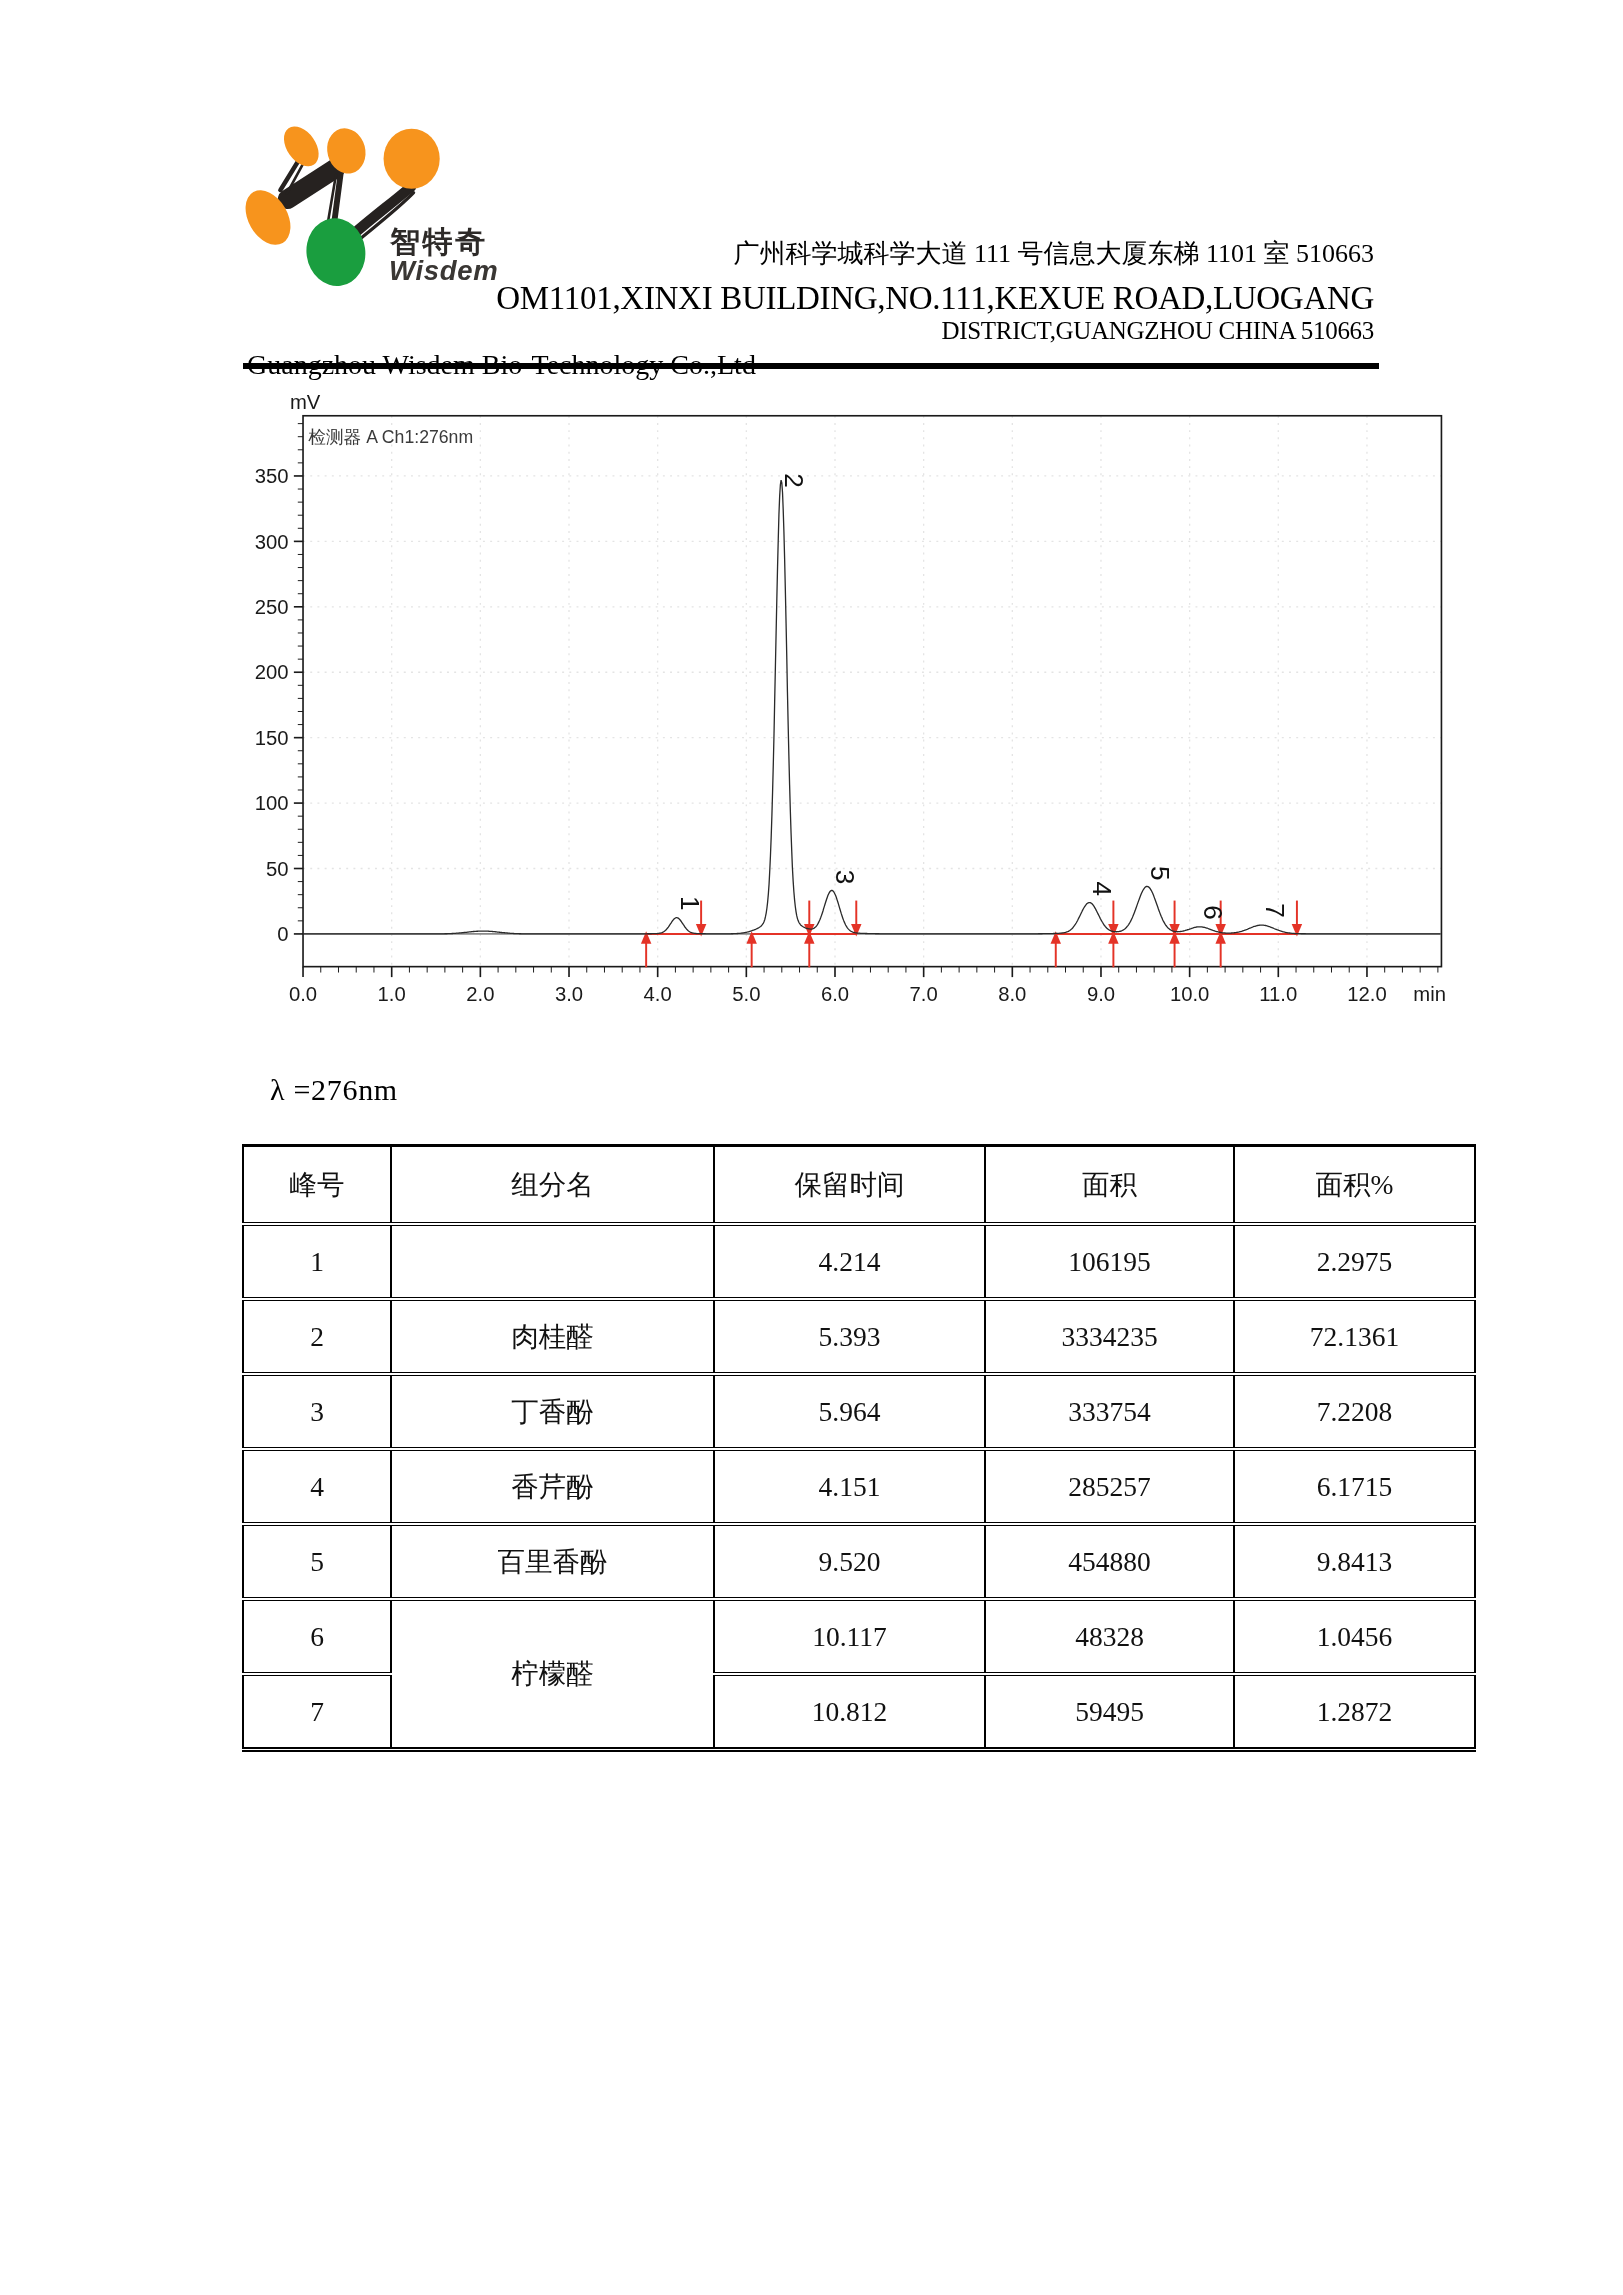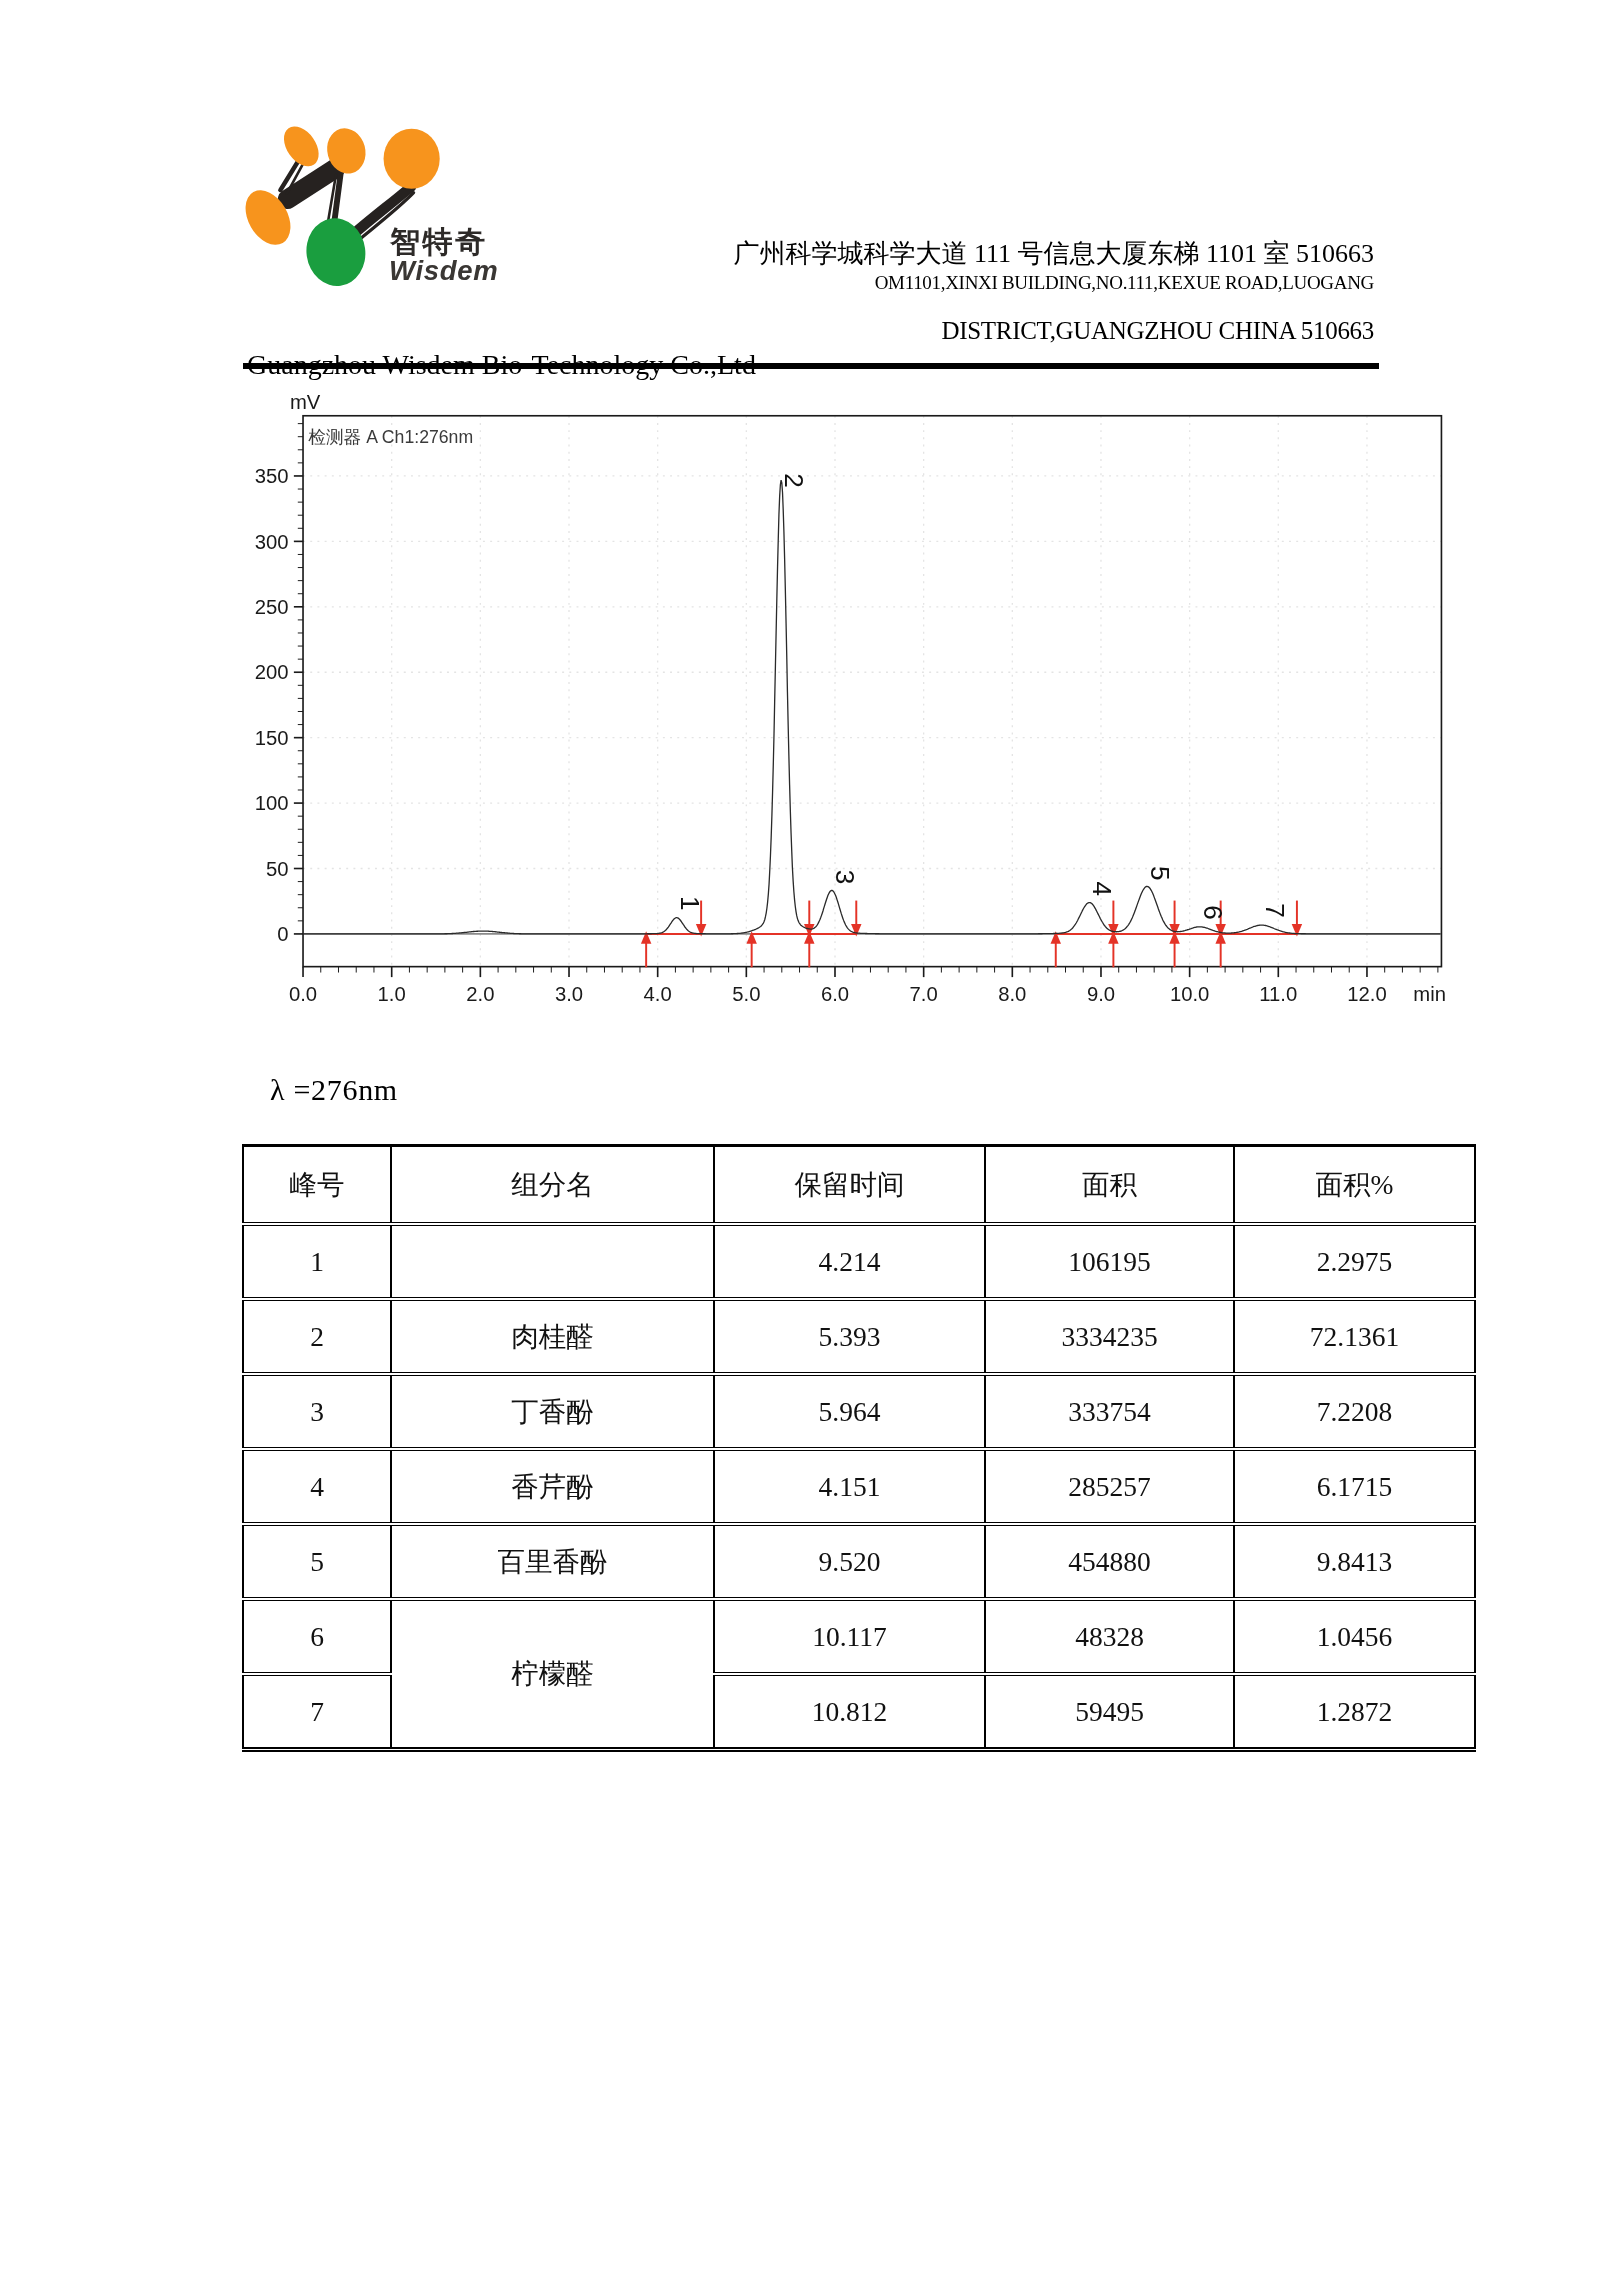--- a/index.html
+++ b/index.html
@@ -7,21 +7,21 @@
   .abs{position:absolute;}
   .page{position:absolute;left:0;top:0;width:1623px;height:2295px;background:#ffffff;overflow:hidden;}
 
   
   .brand-cn{left:390px;top:222px;font-family:"Liberation Sans","DejaVu Sans",sans-serif;font-weight:bold;font-size:30px;letter-spacing:2.6px;color:#2d2a28;}
   .brand-en{left:389px;top:255px;font-family:"Liberation Sans","DejaVu Sans",sans-serif;font-style:italic;font-weight:600;font-size:27.5px;color:#3a3734;letter-spacing:0.7px;}
   .company-cn{left:247px;top:294px;font-family:"Liberation Sans","DejaVu Sans",sans-serif;font-weight:bold;font-size:31px;letter-spacing:-0.7px;color:#000;}
   .company-en{left:247px;top:349px;font-size:28px;color:#000;}
   .addr{right:249px;text-align:left;font-size:26px;color:#000;white-space:nowrap;}
   .addr-1{top:236px;}
-  .addr-2{top:272px;font-size:19px;letter-spacing:-0.3px;}
+  .addr-2{top:280px;font-size:33px;letter-spacing:-0.3px;}
   .addr-3{top:317px;font-size:25px;letter-spacing:-0.3px;}
   .divider{left:243px;top:363px;width:1136px;height:5.9px;background:#000;}
 
   
   .wavelength{left:270px;top:1073px;font-size:30px;color:#000;letter-spacing:0.7px;}
 
   
   .results{border-collapse:collapse;table-layout:fixed;width:1232px;border:2px solid #000;border-top:3.9px solid #000;border-bottom:5.9px double #000;margin-left:16px;}
   .results th{height:73px;font-size:27.5px;font-weight:normal;border-left:2px solid #000;border-right:2px solid #000;text-align:center;}
   .results td{height:69px;font-size:27.5px;border-left:2px solid #000;border-right:2px solid #000;border-top:4.6px double #000;text-align:center;vertical-align:middle;}

